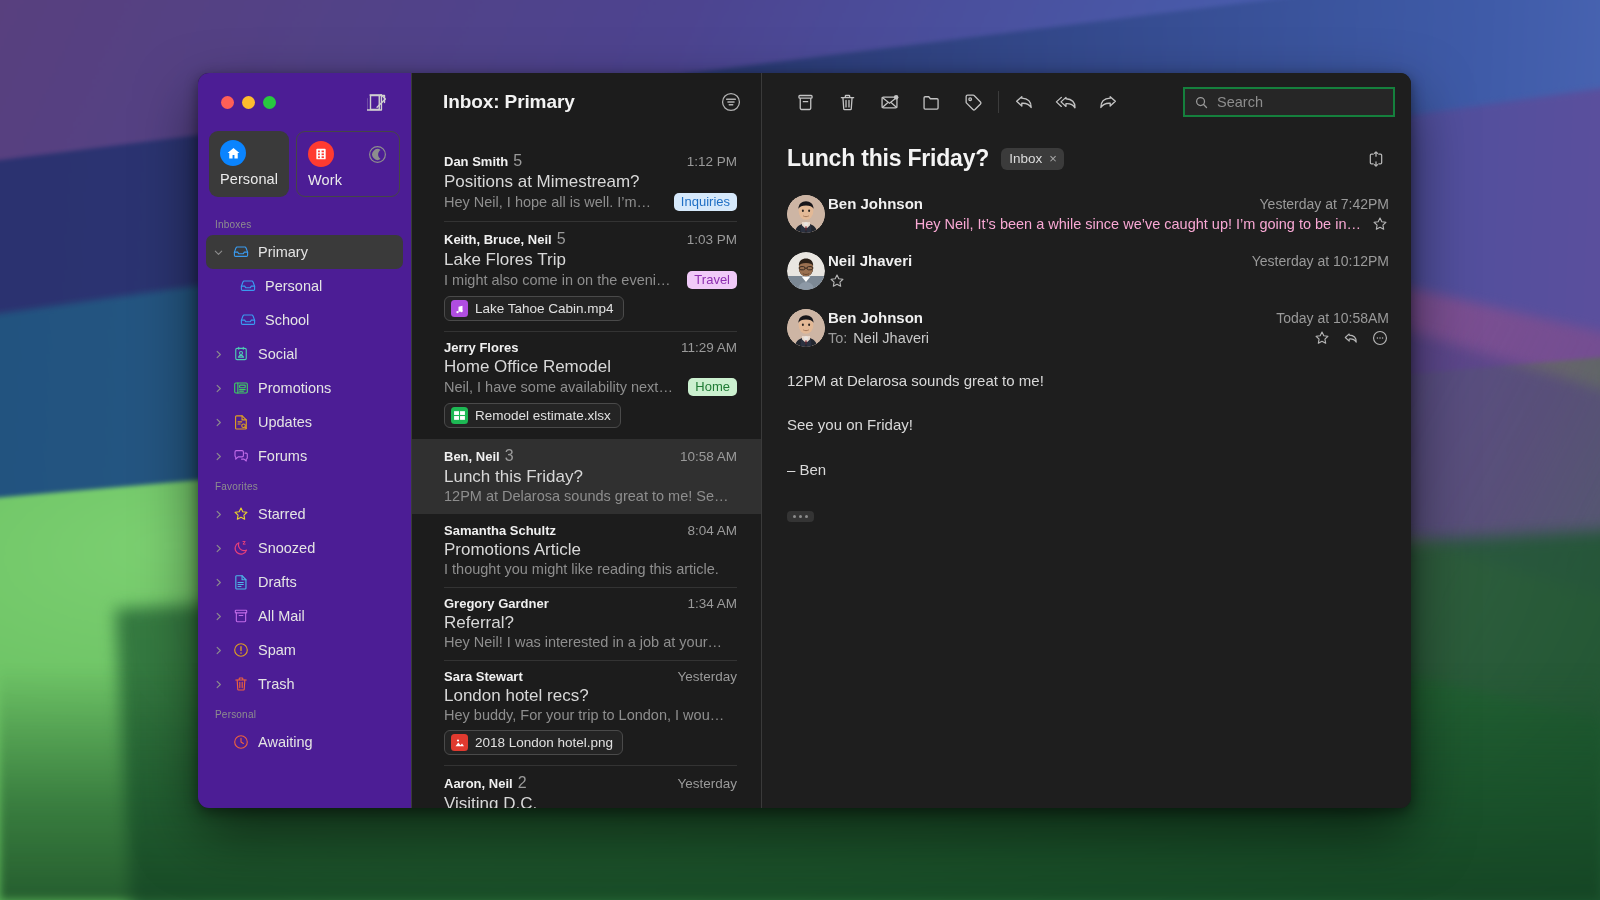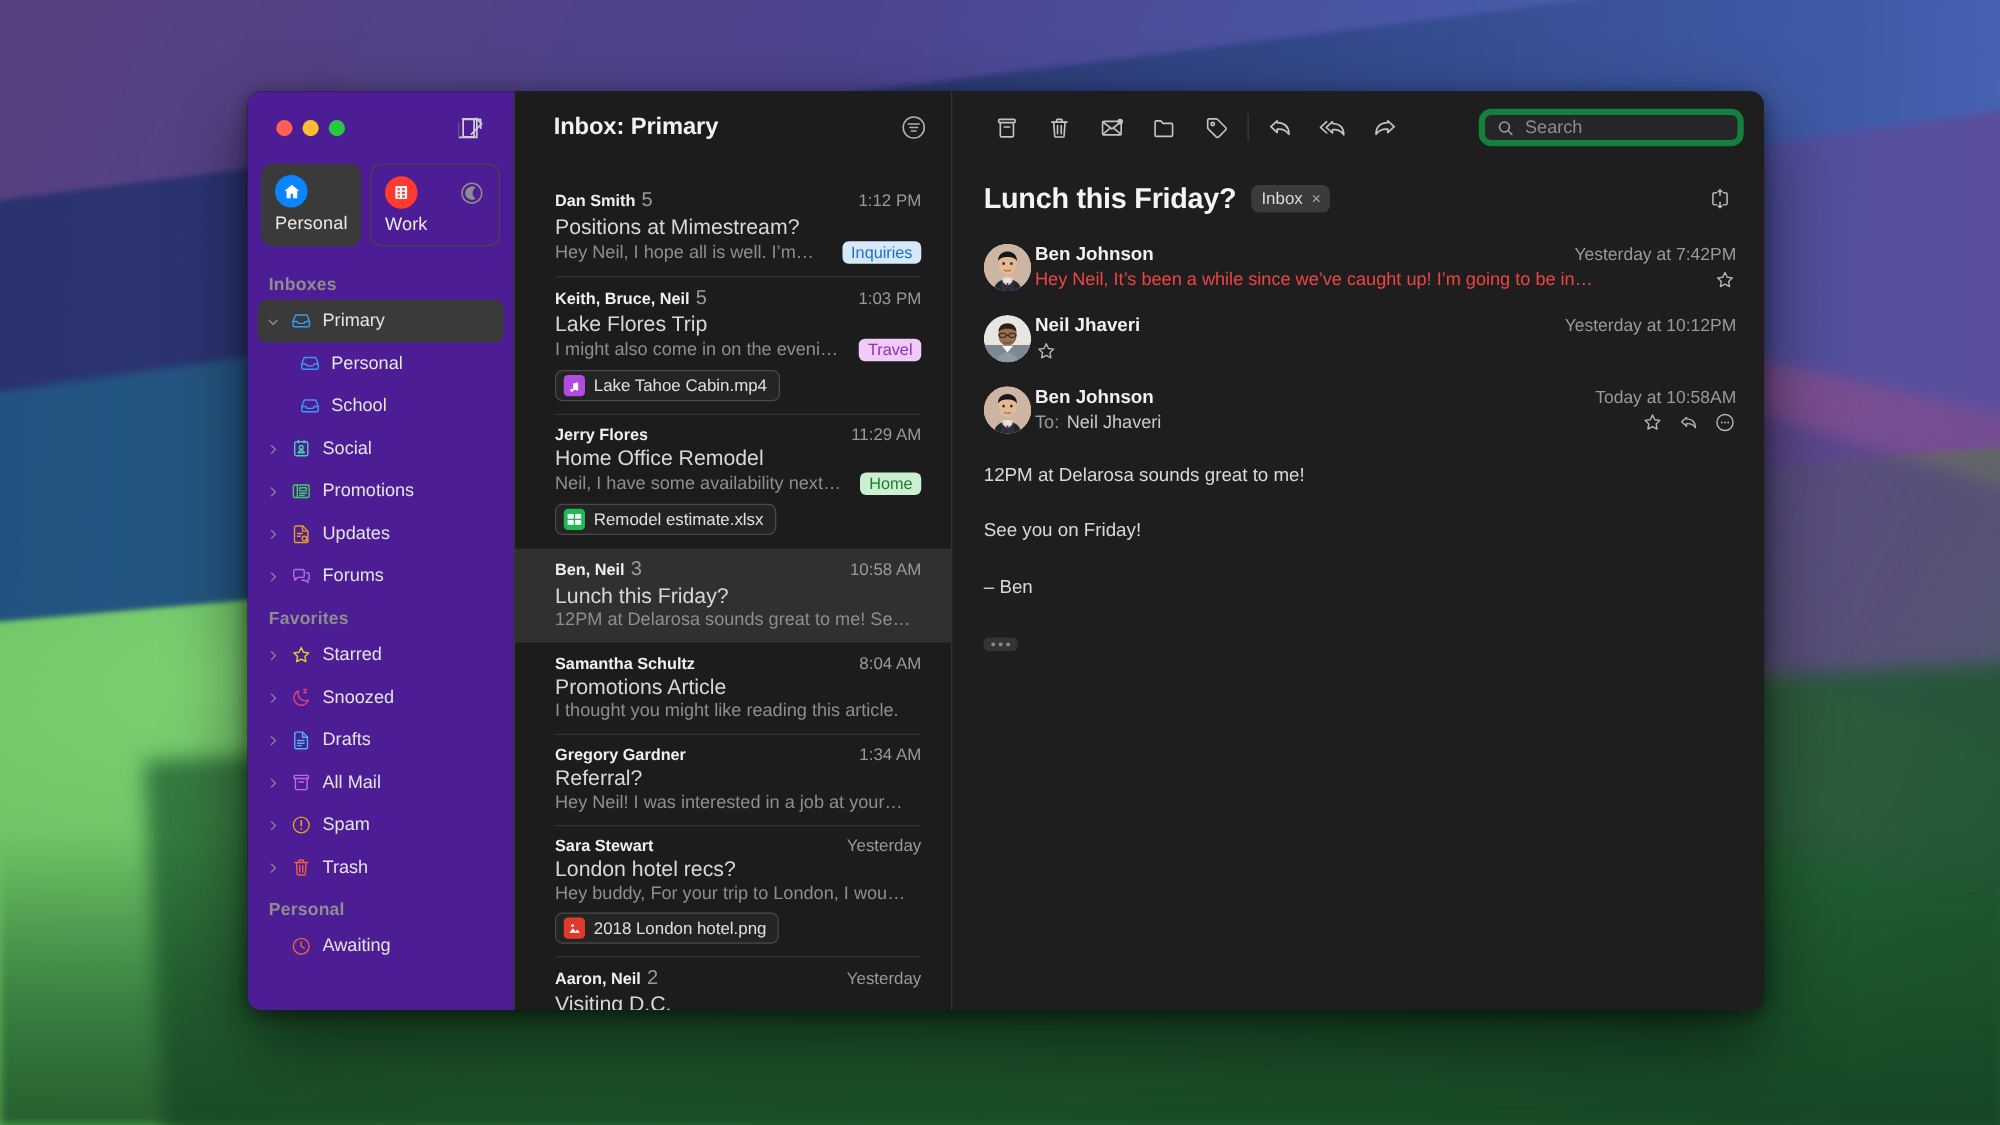--- a/index.html
+++ b/index.html
@@ -128,21 +128,21 @@
   .moon-btn {
     width: 22px; height: 22px; border-radius: 50%;
     display: flex; align-items: center; justify-content: center;
     cursor: pointer;
   }
 
   .sidebar-scroll {
     flex: 1 1 auto; overflow: hidden; padding: 0 8px;
   }
   .section-label {
-    font-size: 14px; color: #8e8e8e; font-weight: 700;
+    font-size: 10px; color: #8e8e8e; font-weight: 400;
     padding: 8px 9px 5px 9px; letter-spacing: .2px;
   }
   .srow {
     display: flex; align-items: center; gap: 7px;
     height: 34px; padding: 0 7px; border-radius: 7px;
     cursor: pointer; position: relative;
   }
   .srow.selected { background: #3a3a3a; }
   .chev { width: 11px; flex: 0 0 11px; display: flex; align-items: center; justify-content: center; color: #8d8d8d; }
   .srow-ico { width: 20px; flex: 0 0 20px; display: flex; align-items: center; justify-content: center; }
@@ -195,21 +195,21 @@
     height: 58px; flex: 0 0 58px;
     display: flex; align-items: center; gap: 0; padding: 0 16px 0 22px;
   }
   .tbtn {
     width: 42px; height: 32px; display: flex; align-items: center; justify-content: center;
     cursor: pointer;
   }
   .tb-divider { width: 1px; height: 22px; background: #3c3c3c; margin: 0 4px; }
   .search-wrap {
     margin-left: auto; width: 212px; height: 30px;
-    background: #262626; border: 5px solid #15803d; border-radius: 10px;
+    background: #262626; border: 2px solid #15803d; border-radius: 0;
     display: flex; align-items: center; gap: 8px; padding: 0 9px;
   }
   .search-text { font-size: 14.5px; color: #8d8d8d; }
 
   .subject-bar {
     display: flex; align-items: center; gap: 12px;
     padding: 14px 22px 10px 25px;
   }
   .subject-title { font-size: 23px; font-weight: 700; color: #f4f4f4; letter-spacing: -.2px; }
   .mailbox-chip {
@@ -224,21 +224,21 @@
   .tmsg { display: flex; gap: 3px; padding: 9px 0 10px 0; align-items: flex-start; }
   .avatar {
     width: 38px; height: 38px; border-radius: 50%; flex: 0 0 38px; overflow: hidden;
     position: relative;
   }
   .tmsg-body { flex: 1 1 auto; min-width: 0; }
   .tmsg-line1 { display: flex; align-items: baseline; gap: 10px; }
   .tname { font-size: 15px; font-weight: 700; color: #f0f0f0; }
   .tdate { margin-left: auto; font-size: 14px; color: #9a9a9a; white-space: nowrap; }
   .tmsg-line2 { display: flex; align-items: center; gap: 10px; margin-top: 3px; }
-  .tpreview { font-size: 14.5px; color: #ef4444; white-space: nowrap; overflow: hidden; text-overflow: ellipsis; flex: 1 1 auto; }
+  .tpreview { font-size: 14.5px; color: #f9a8d4; white-space: nowrap; overflow: hidden; text-overflow: ellipsis; flex: 1 1 auto; text-align: right; }
   .tto { font-size: 14.5px; color: #9a9a9a; }
   .tto b { color: #c9c9c9; font-weight: 400; margin-left: 6px; }
   .tactions { display: flex; align-items: center; gap: 11px; flex: 0 0 auto; }
   .ticon { cursor: pointer; display: flex; align-items: center; }
 
   .mail-body { padding: 14px 25px 0 25px; }
   .mail-body p { font-size: 15px; color: #d9d9d9; margin-bottom: 24px; line-height: 1.35; }
   .ellipsis-btn {
     display: inline-flex; align-items: center; justify-content: center; gap: 3px;
     background: #343434; border-radius: 4px; padding: 4px 6px; cursor: pointer;

